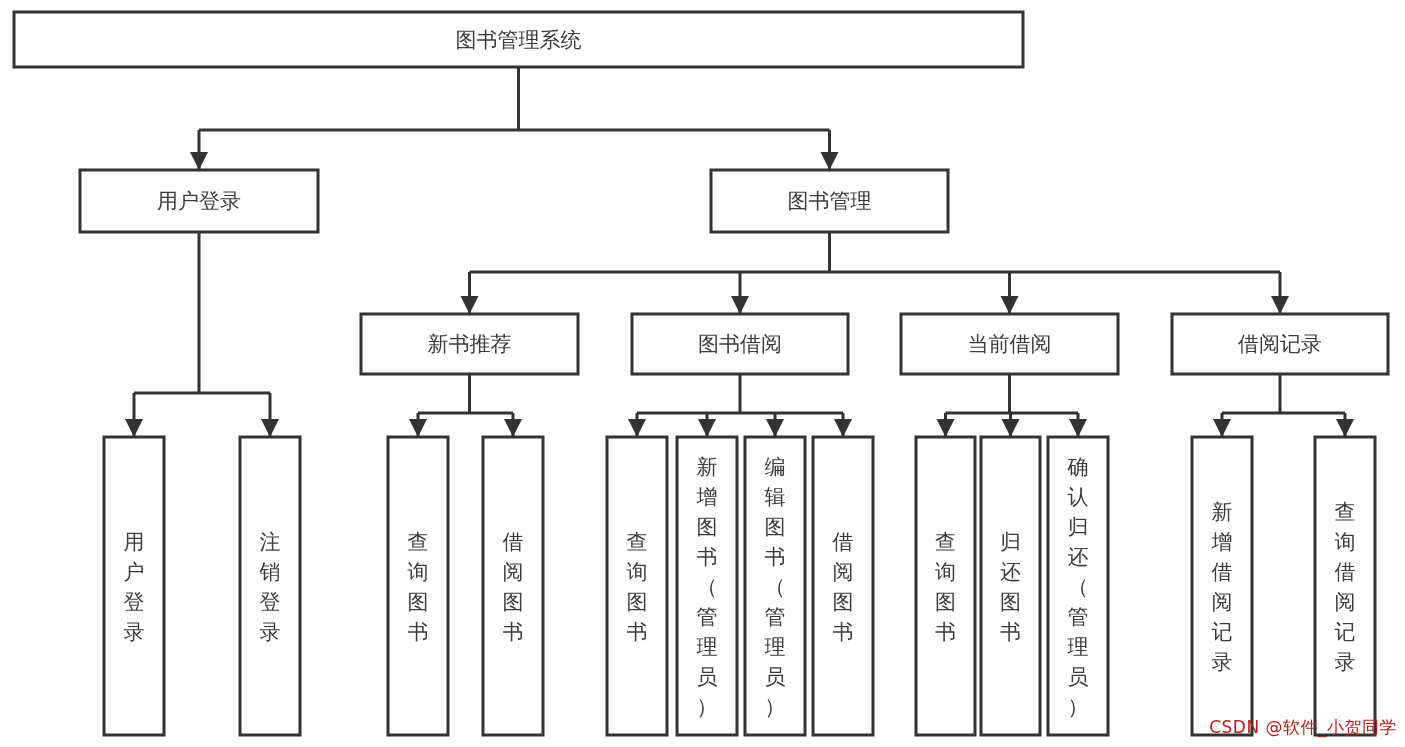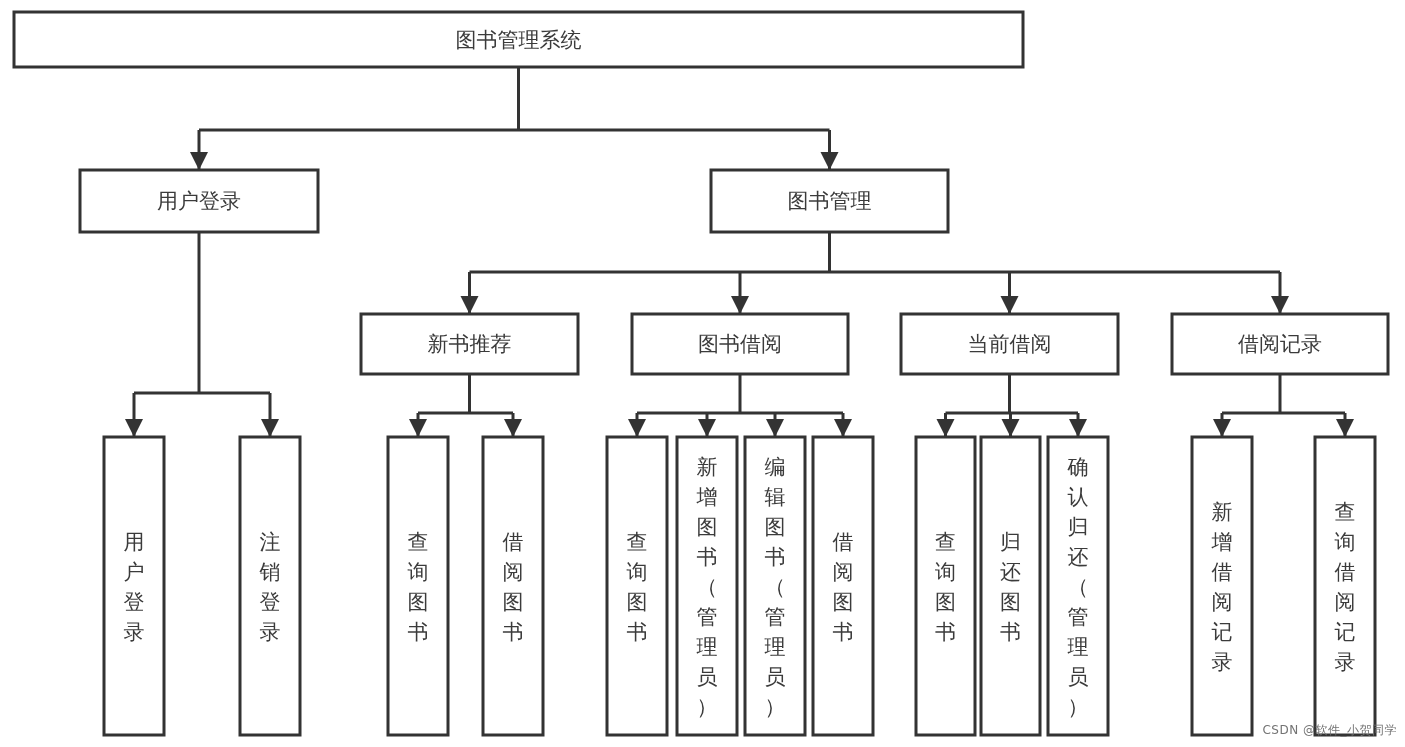--- a/index.html
+++ b/index.html
@@ -53,22 +53,22 @@
     font-family: "DejaVu Sans", "Liberation Sans", sans-serif;
     font-size: 21px;
     fill: #3b3b3b;
     text-anchor: middle;
   }
   .watermark {
     position: absolute;
     right: 8px;
     bottom: 8px;
     font-family: "DejaVu Sans", "Liberation Sans", sans-serif;
-    font-size: 12px;
-    color: #737373;
+    font-size: 17px;
+    color: #b91c1c;
     white-space: nowrap;
     letter-spacing: 0.5px;
     pointer-events: none;
   }
 </style>
 </head>
 <body>
 
 <div id="diagram-root">
   <svg id="flow-svg" viewBox="0 0 1405 747" xmlns="http://www.w3.org/2000/svg">

